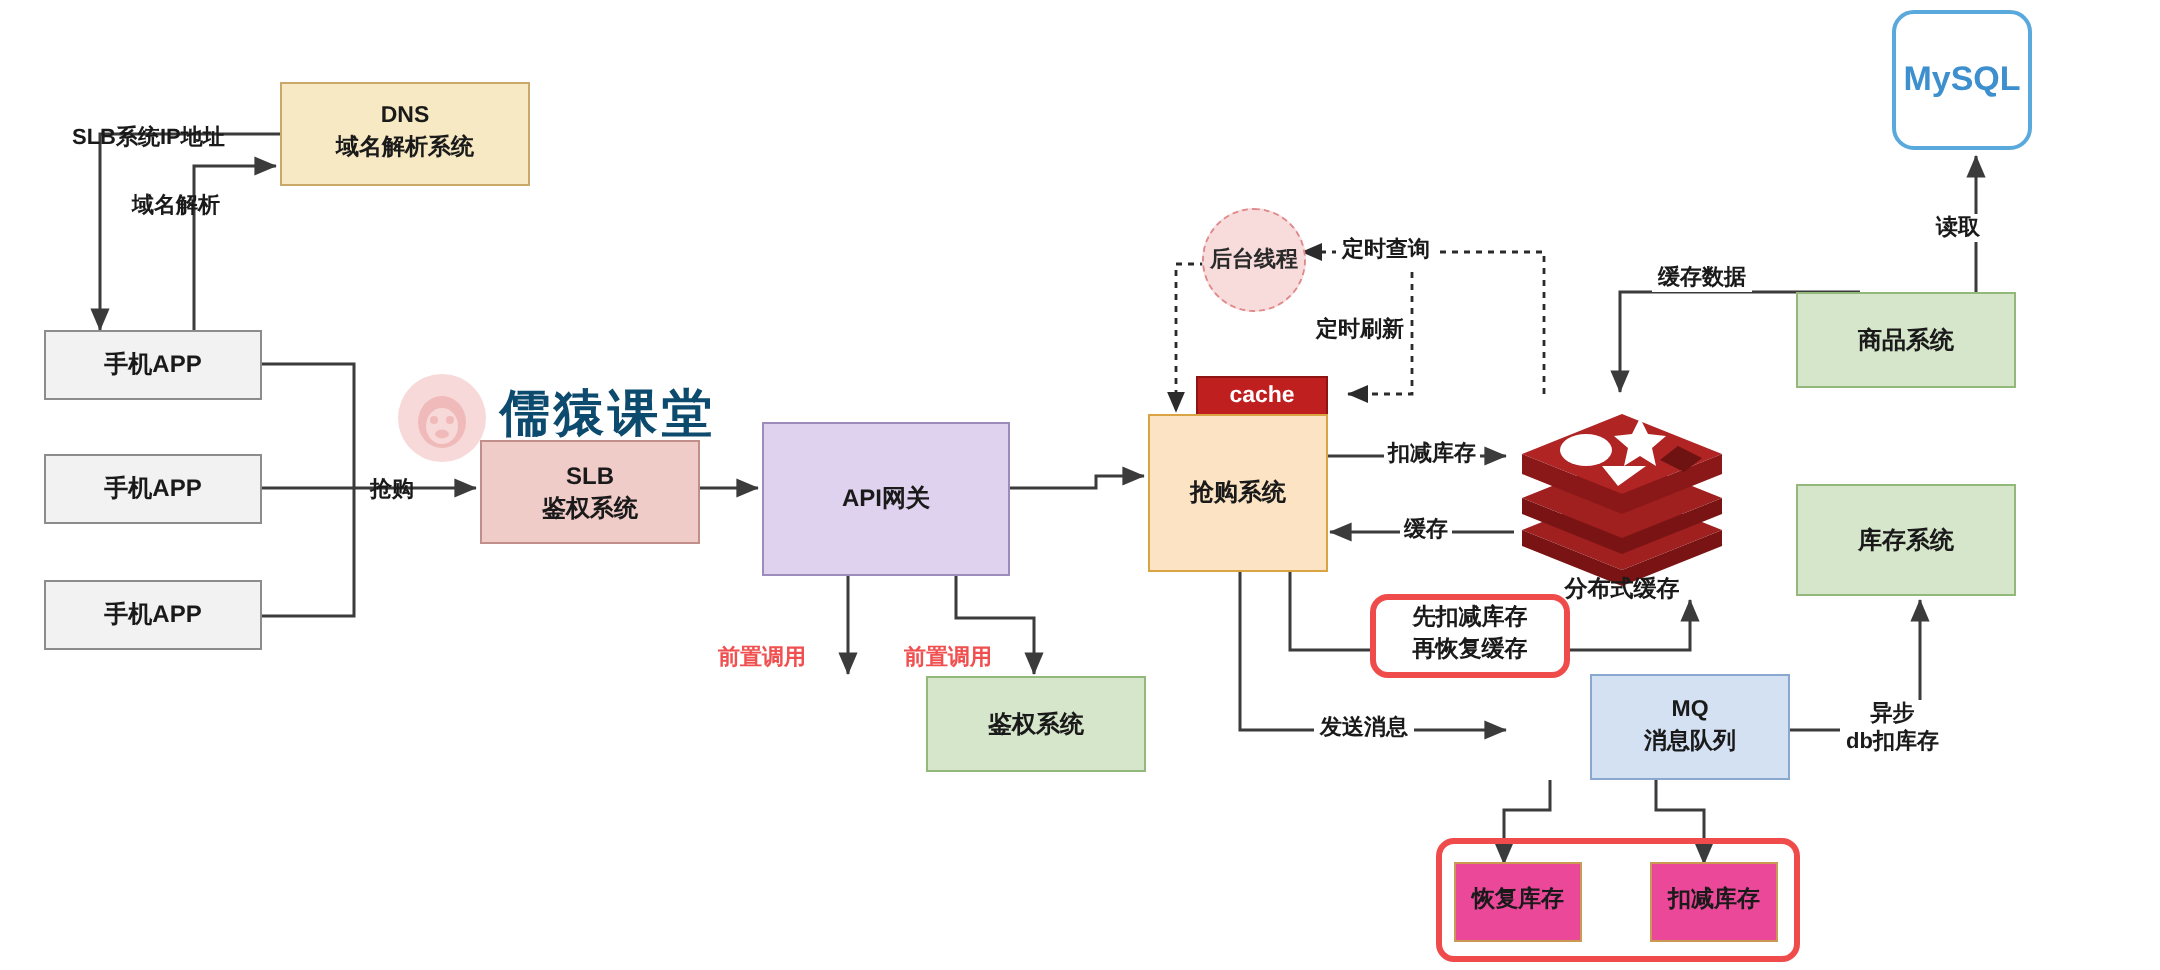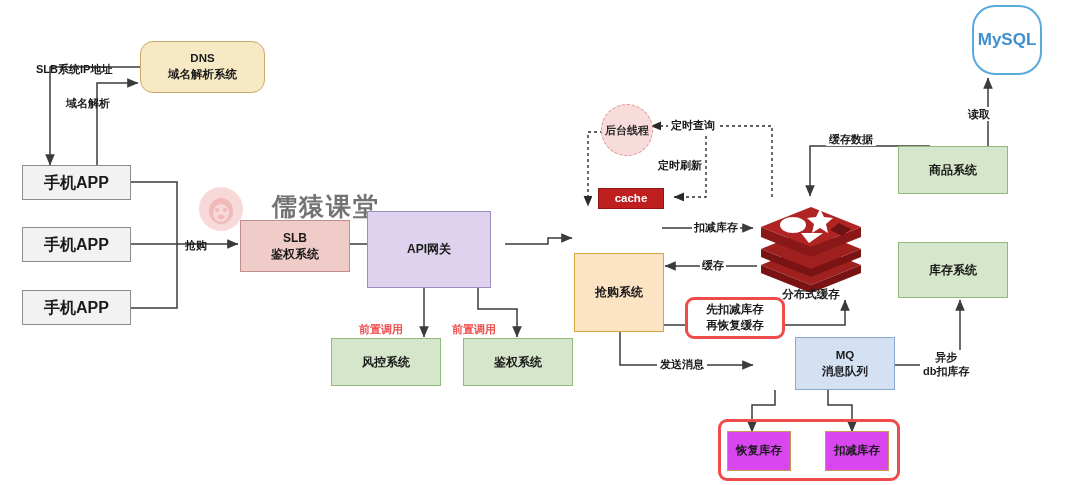--- a/index.html
+++ b/index.html
@@ -4,44 +4,44 @@
 <style>
   html,body{margin:0;padding:0;background:#ffffff;}
   body{width:1080px;height:485px;position:relative;overflow:hidden;
        font-family:"Liberation Sans","DejaVu Sans",sans-serif;}
   #canvas{position:absolute;left:0;top:0;width:1080px;height:485px;}
   svg.layer{position:absolute;left:0;top:0;width:1080px;height:485px;pointer-events:none;}
   .node{position:absolute;box-sizing:border-box;display:flex;align-items:center;
         justify-content:center;text-align:center;font-weight:bold;line-height:1.35;
         color:#1a1a1a;}
   .n-dns{background:#f7e9c3;border:1.2px solid #c9a86a;font-size:11.5px;}
-  .n-app{background:#f2f2f2;border:1.2px solid #8c8c8c;font-size:16px;}
+  .n-app{background:#f2f2f2;border:1.2px solid #8c8c8c;font-size:12px;}
   .n-slb{background:#f0ccc9;border:1.2px solid #c08f8c;font-size:12px;}
   .n-api{background:#ded2ee;border:1.2px solid #9d8bbb;font-size:12px;}
   .n-green{background:#d6e6cb;border:1.2px solid #93b87c;font-size:12px;text-align:center;}
   .n-kill{background:#fbe3c4;border:1.2px solid #d9a441;font-size:12px;}
   .n-cache{background:#c01f1f;border:1px solid #8f1414;color:#ffffff;font-size:11.5px;}
   .n-mq{background:#d3e1f3;border:1.2px solid #8aa8cf;font-size:11.5px;margin-left:40px;}
   .n-mysql{background:#ffffff;border:2.2px solid #5aa9dd;color:#3d8fce;
-           border-radius:23px;font-size:17px;font-weight:bold;margin-left:26px;}
+           border-radius:11px;font-size:17px;font-weight:bold;}
   .n-thread{background:#f8dcdc;border:1.3px dashed #e08b8b;border-radius:50%;
             font-size:11px;color:#2a2a2a;}
-  .n-small{background:#d946ef;border:1.2px solid #c99a51;font-size:11.5px;}
+  .n-small{background:#ec4899;border:1.2px solid #c99a51;font-size:11.5px;}
   .redbox{position:absolute;box-sizing:border-box;border:3px solid #f04b4b;
           border-radius:9px;background:transparent;}
   .redlabel{position:absolute;box-sizing:border-box;border:3px solid #f04b4b;
             border-radius:9px;background:#ffffff;display:flex;align-items:center;
             justify-content:center;font-size:11.5px;font-weight:bold;color:#1a1a1a;
             line-height:1.35;text-align:center;margin-left:22px;}
   .elabel{position:absolute;font-size:11px;font-weight:bold;color:#1a1a1a;
           white-space:pre;line-height:1.3;text-align:center;}
   .elabel.red{color:#f05050;margin-top:25px;}
   .wm{position:absolute;pointer-events:none;}
-  .wm-text{position:absolute;color:#737373;font-size:25px;font-weight:bold;
-           letter-spacing:2px;white-space:nowrap;margin-left:22px;}
+  .wm-text{position:absolute;color:#0c4a6e;font-size:25px;font-weight:bold;
+           letter-spacing:2px;white-space:nowrap;}
   .wm-url{position:absolute;color:#e8b9b9;font-size:9px;white-space:nowrap;}
   .redis-cap{position:absolute;font-size:11.5px;font-weight:bold;color:#1a1a1a;
              white-space:nowrap;text-align:center;}
 </style>
 </head>
 <body>
 
 <div id="canvas">
 
   <div class="wm" style="left:198px;top:182px;">
@@ -115,21 +115,21 @@
     <g stroke="#2b2b2b" stroke-width="1.4" fill="none" stroke-dasharray="3,3">
 
       <path d="M772,197 L772,126 L651,126" marker-end="url(#ahd)"></path>
 
       <path d="M603,132 L588,132 L588,206" marker-end="url(#ahd)"></path>
 
       <path d="M706,136 L706,197 L674,197" marker-end="url(#ahd)"></path>
     </g>
   </svg>
 
-  <div class="node n-dns" style="left:140px;top:41px;width:125px;height:52px;border-radius:13px;">
+  <div class="node n-dns" style="left:140px;top:41px;width:125px;height:52px;">
     <div>
       <div>DNS</div>
       <div>域名解析系统</div>
     </div>
   </div>
 
   <div class="node n-app" style="left:22px;top:165px;width:109px;height:35px;">
     <span>手机APP</span>
   </div>
   <div class="node n-app" style="left:22px;top:227px;width:109px;height:35px;">
@@ -139,37 +139,34 @@
     <span>手机APP</span>
   </div>
 
   <div class="node n-slb" style="left:240px;top:220px;width:110px;height:52px;">
     <div>
       <div>SLB</div>
       <div>鉴权系统</div>
     </div>
   </div>
 
-  <div class="node n-api" style="left:367px;top:211px;width:124px;height:77px;">
+  <div class="node n-api" style="left:381px;top:211px;width:124px;height:77px;">
     <span>API网关</span>
   </div>
 
-  <div class="node n-green" style="left:331px;top:338px;width:110px;height:48px;">
-    <span>风控系统</span>
-  </div>
 
   <div class="node n-green" style="left:463px;top:338px;width:110px;height:48px;">
     <span>鉴权系统</span>
   </div>
 
   <div class="node n-cache" style="left:598px;top:188px;width:66px;height:21px;">
     <span>cache</span>
   </div>
 
-  <div class="node n-kill" style="left:574px;top:207px;width:90px;height:79px;margin-top:46px;">
+  <div class="node n-kill" style="left:574px;top:207px;width:90px;height:79px;">
     <span>抢购系统</span>
   </div>
 
   <div class="node n-thread" style="left:601px;top:104px;width:52px;height:52px;">
     <span>后台线程</span>
   </div>
 
   <div class="wm" style="left:757px;top:197px;">
     <svg width="108" height="100">
       <g>

